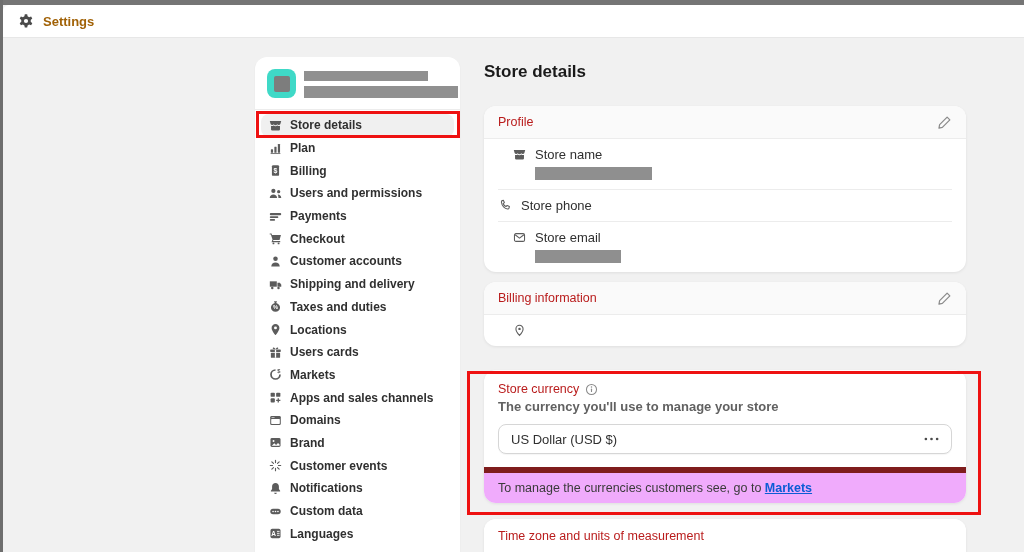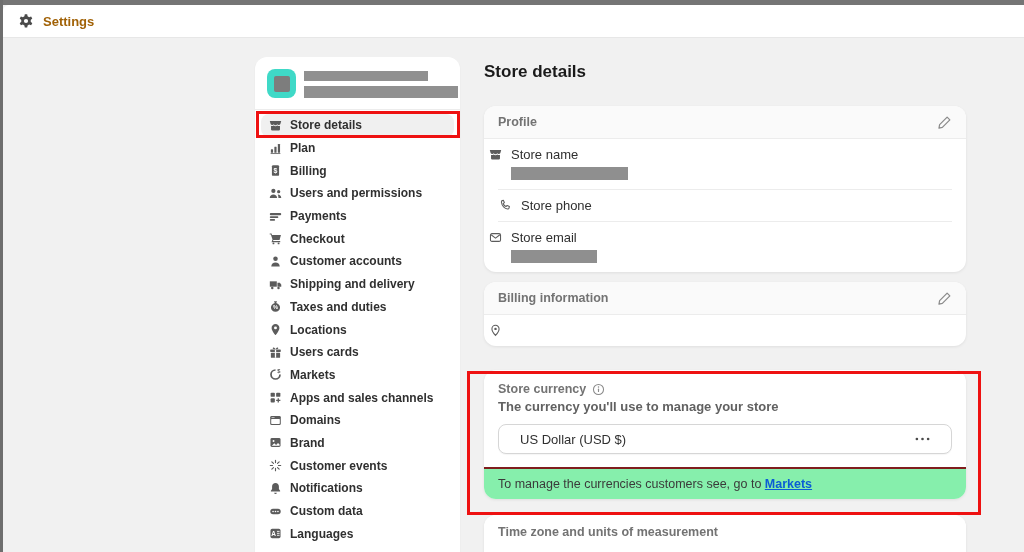--- a/index.html
+++ b/index.html
@@ -31,38 +31,38 @@
   .nav-item{display:flex;align-items:center;gap:8px;height:22.7px;padding:0 7px;
     border-radius:8px;font-size:12px;font-weight:600;color:#303030;cursor:pointer;}
   .nav-item.selected{background:#f0f0f0;}
   .nav-icon{width:14px;display:inline-flex;justify-content:center;line-height:0;flex:0 0 auto;}
   
   .main{position:absolute;left:484px;top:62px;width:482px;}
   .page-title{font-size:17px;font-weight:700;color:#1a1a1a;margin:0 0 24px 0;}
   .card{background:#fff;border-radius:12px;box-shadow:0 1px 3px rgba(0,0,0,.08);}
   .card-header{display:flex;justify-content:space-between;align-items:center;height:33px;
     padding:0 14px;background:#fafafa;border-bottom:1px solid #ececec;border-radius:12px 12px 0 0;}
-  .card-title{font-size:12.5px;font-weight:700;color:#737373;}
+  .card-title{font-size:12.5px;font-weight:400;color:#b91c1c;}
   .edit-btn{cursor:pointer;display:inline-flex;line-height:0;}
-  .field-row{display:flex;gap:8px;padding:8px 14px 9px 4px;}
+  .field-row{display:flex;gap:8px;padding:8px 14px 9px 28px;}
   .field-row.slim{padding:8px 14px;}
   .field-icon{width:15px;padding-top:1px;display:inline-flex;justify-content:center;line-height:0;flex:0 0 auto;}
   .field-label{font-size:13px;color:#303030;line-height:15px;}
   .redact{background:#8f8f8f;height:13px;margin-top:5px;}
   .divider{height:1px;background:#ececec;margin:0 14px;}
   .mt10{margin-top:10px;} .mt24{margin-top:24px;} .mt16{margin-top:16px;}
   
   .currency-body{padding:12px 14px 13px 14px;}
   .currency-title-row{display:flex;align-items:center;gap:6px;}
   .currency-sub{font-size:13px;color:#616161;margin-top:3px;font-weight:bold;}
   .select-box{margin-top:10px;height:30px;border:1px solid #d6d6d6;border-radius:8px;
-    display:flex;align-items:center;justify-content:space-between;padding:0 21px;
+    display:flex;align-items:center;justify-content:space-between;padding:0 12px;
     background:#fff;box-shadow:0 1px 1px rgba(0,0,0,.04);cursor:pointer;}
   .select-value{font-size:13px;color:#303030;}
-  .currency-footer{background:#86efac;border-top:2px solid #7f1d1d;border-radius:0 0 12px 12px;
+  .currency-footer{background:#f0abfc;border-top:6px solid #7f1d1d;border-radius:0 0 12px 12px;
     padding:8px 14px;font-size:12.5px;color:#3a3a3a;}
   .currency-footer a{color:#0b5cd5;text-decoration:underline;font-weight:600;cursor:pointer;}
   
   .annot{position:absolute;border:3px solid #ee1111;pointer-events:none;z-index:5;}
   #annot-store-details{left:256px;top:111px;width:204px;height:27px;}
   #annot-store-currency{left:467px;top:371px;width:514px;height:144px;}
 </style>
 </head>
 <body>
 

